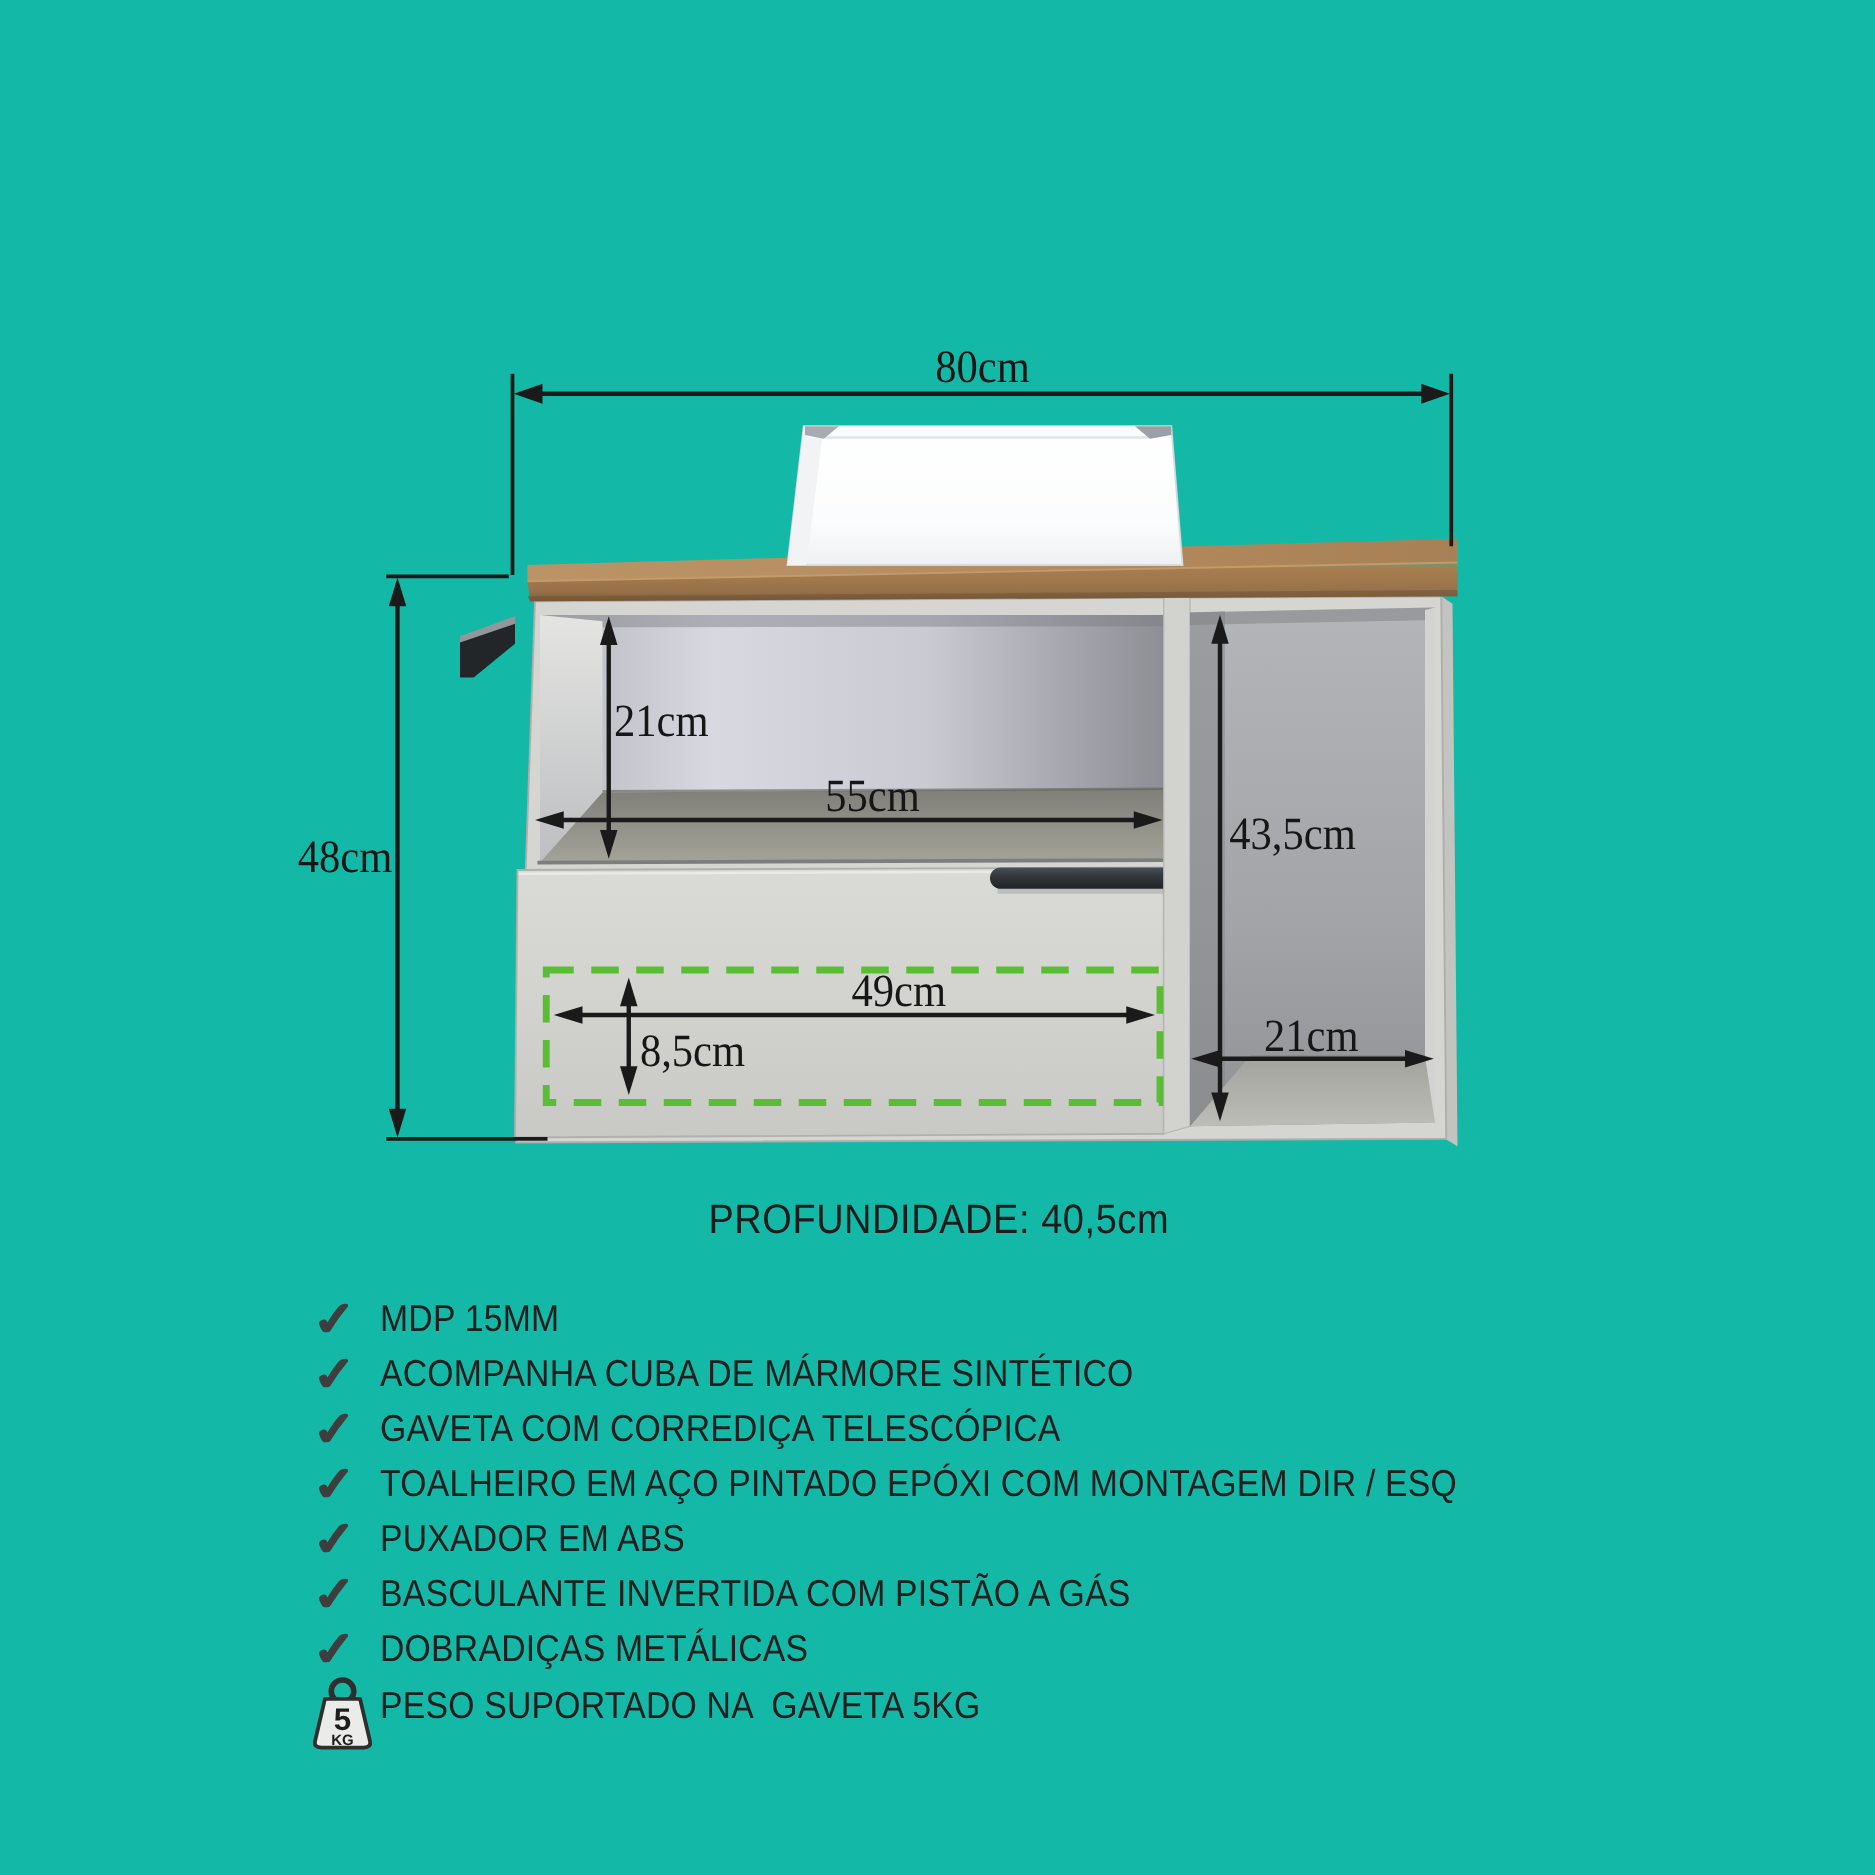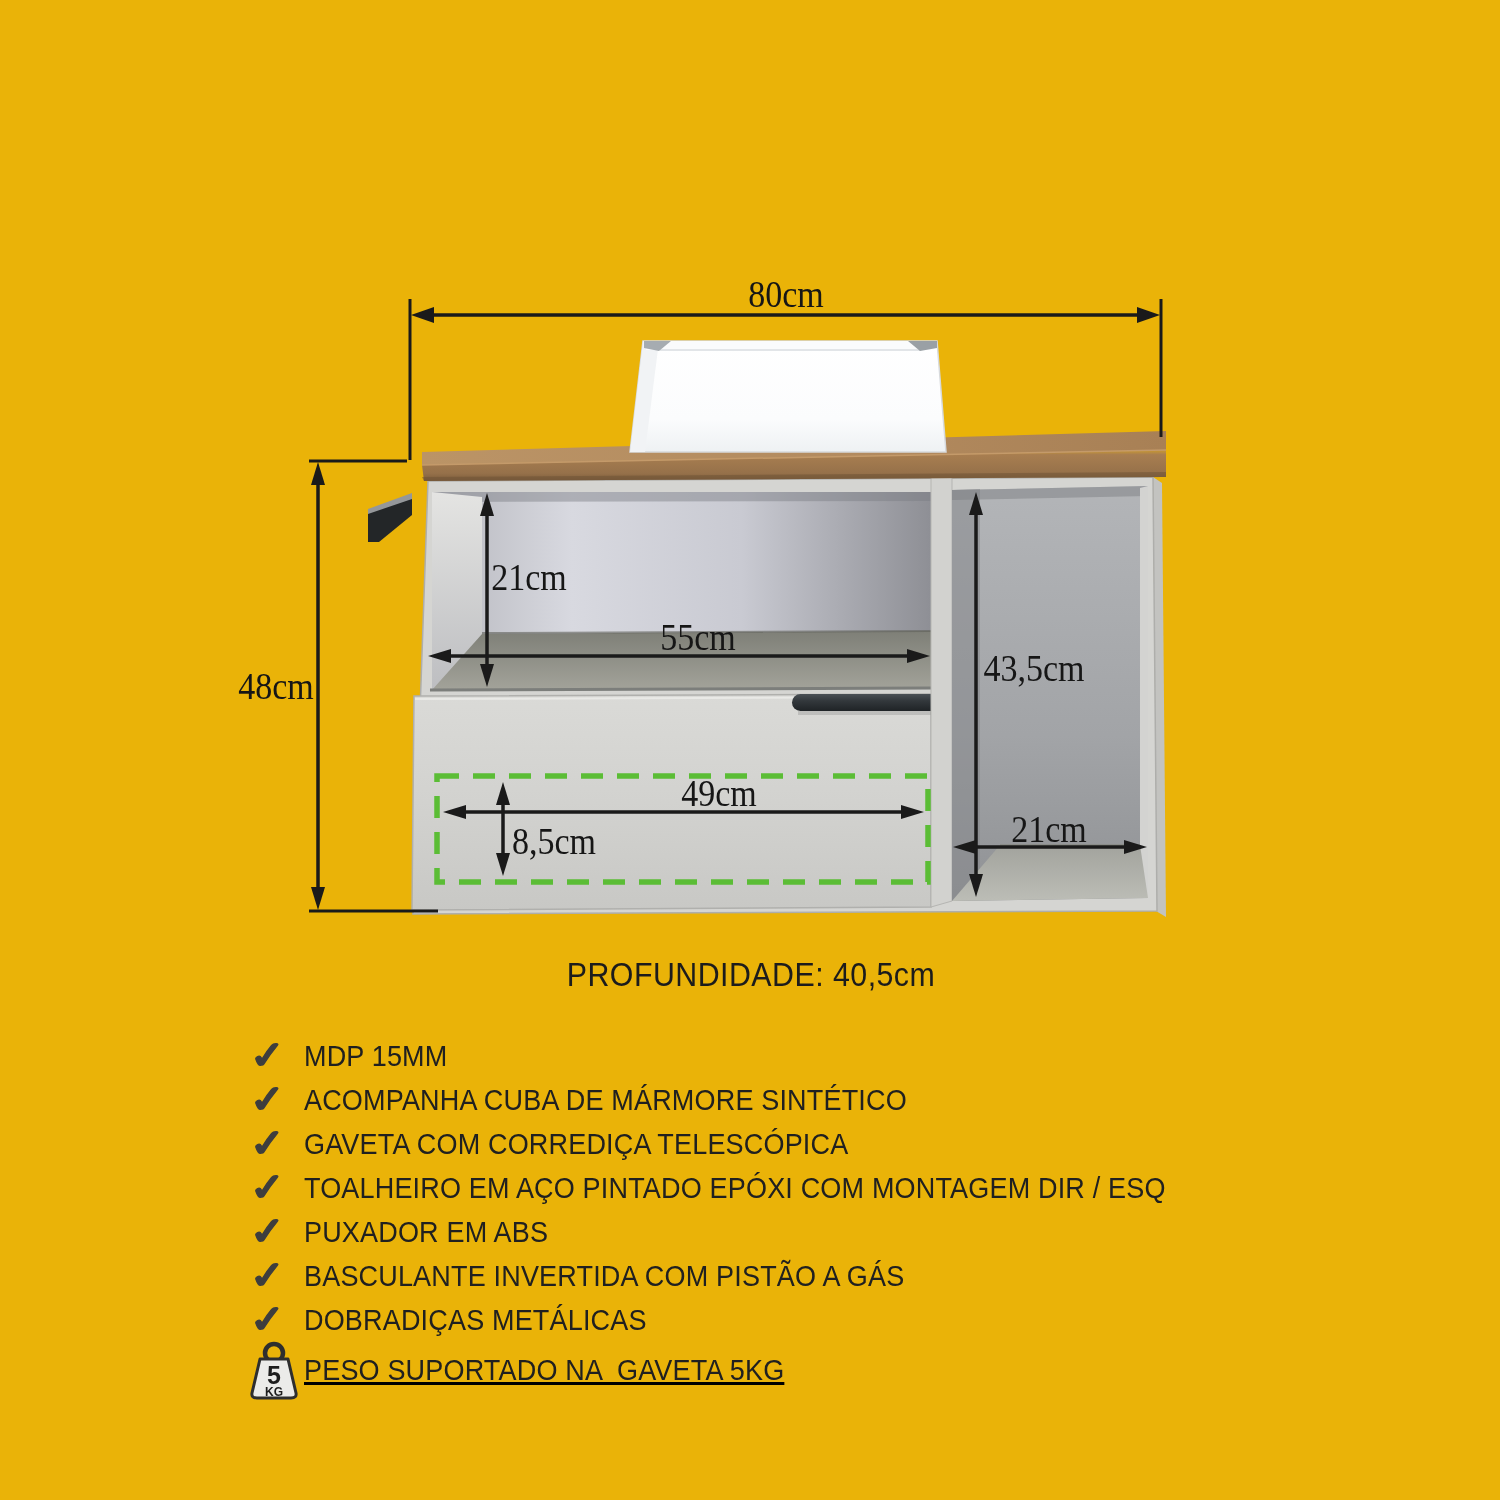--- a/index.html
+++ b/index.html
@@ -1,31 +1,31 @@
 <!DOCTYPE html>
 <html><head>
 <meta charset="utf-8">
 <style>
   html,body{margin:0;padding:0;background:#fff;}
-  #canvas{position:relative;width:1500px;height:1500px;background:#eab308;overflow:hidden;
+  #canvas{position:relative;width:1500px;height:1500px;background:#14b8a6;overflow:hidden;
           font-family:"Liberation Sans",sans-serif;}
   #scene{position:absolute;left:0;top:0;width:1500px;height:1500px;}
   .dim-label{position:absolute;font-family:"Liberation Serif",serif;font-size:37px;color:#161616;
              white-space:nowrap;transform:translate(-50%,-50%) scaleX(0.92);line-height:1;}
   .depth-label{position:absolute;left:751px;top:975px;font-family:"Liberation Sans",sans-serif;
                font-size:33px;color:#1c1c1c;white-space:nowrap;letter-spacing:0.5px;
                transform:translate(-50%,-50%) scaleX(0.92);}
   .features{position:absolute;left:250px;top:1034px;}
   .feat-row{display:flex;align-items:center;height:44px;}
   .check{width:54px;font-size:37px;font-weight:bold;color:#3e3e3e;line-height:1;
          transform:scaleX(1.15) rotate(-4deg);transform-origin:0 60%;-webkit-text-stroke:1px #3e3e3e;}
   .feat-text{font-size:30px;color:#202020;letter-spacing:0.2px;white-space:pre;
              transform:scaleX(0.9);transform-origin:0 50%;}
   .weight-rows{position:absolute;left:250px;top:1342px;}
-  .weight-row{display:flex;align-items:flex-end;height:45px;text-decoration:underline;}
+  .weight-row{display:flex;align-items:center;height:45px;}
   .weight-spacer{width:54px;}
   #weight-icon{position:absolute;left:243px;top:1340px;}
 </style>
 </head>
 <body>
 
 <div id="canvas">
 
   <svg id="scene" viewBox="0 0 1500 1500">
     <defs>

